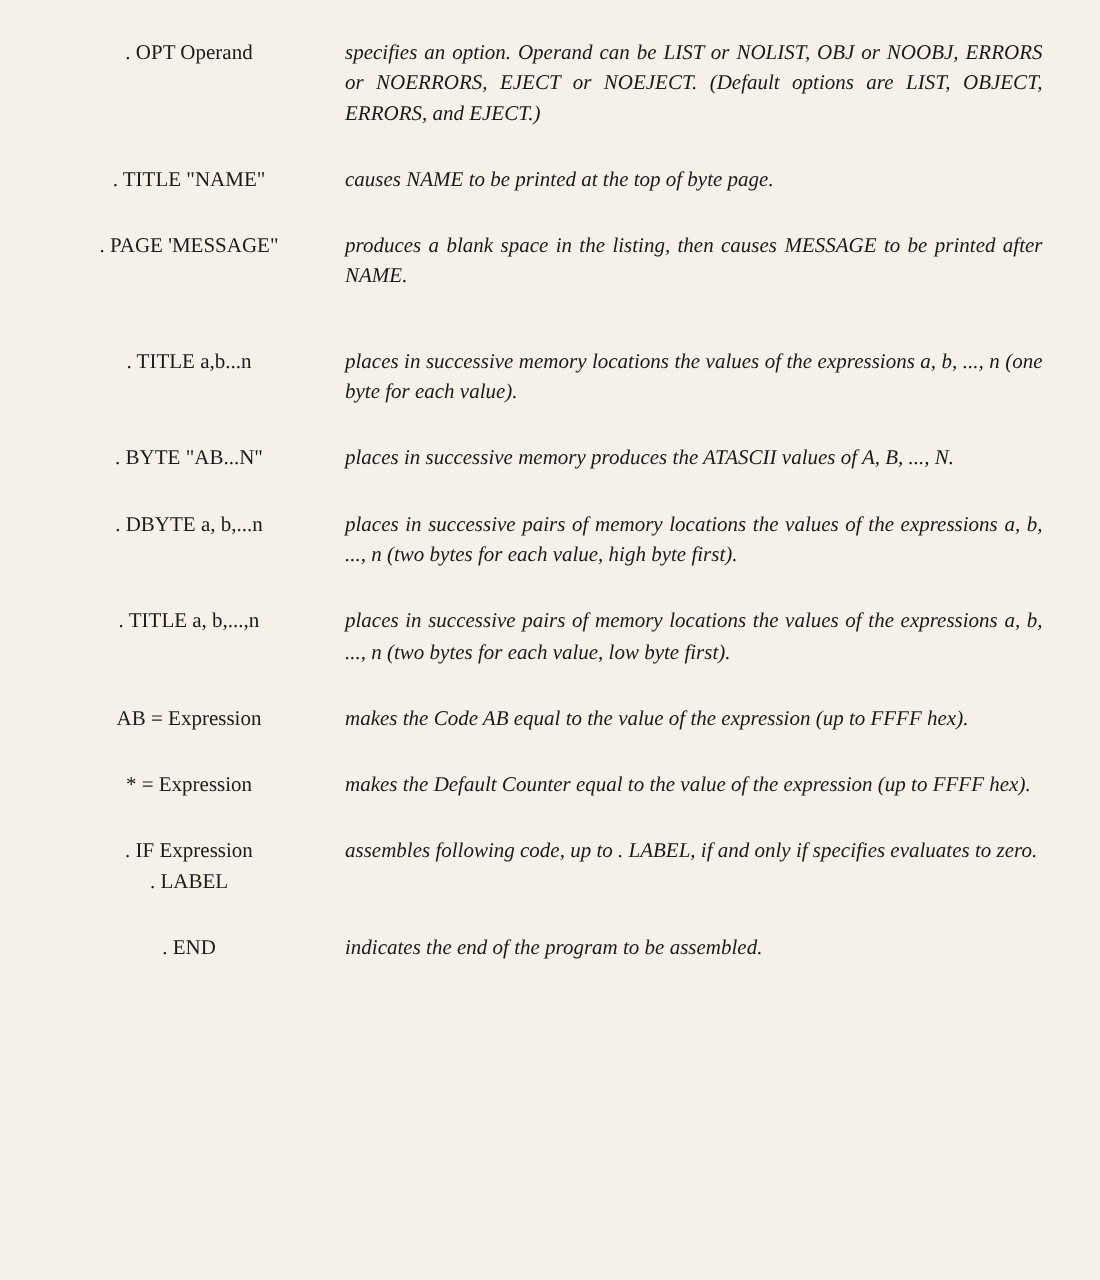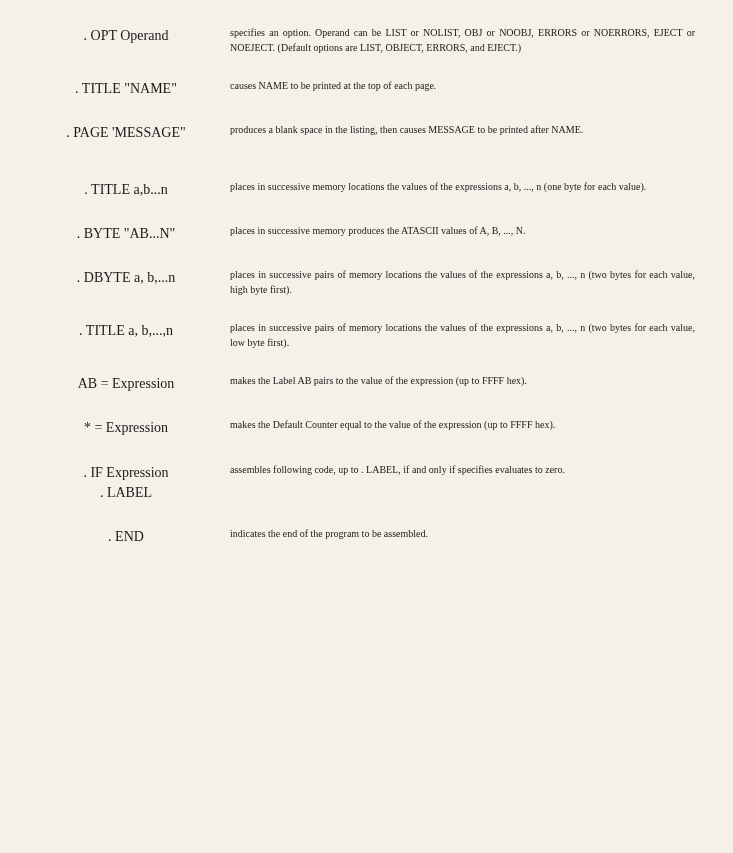--- a/index.html
+++ b/index.html
@@ -38,42 +38,43 @@
       min-width: 160px;
       padding-right: 16px;
       font-family: "Courier New", Courier, monospace;
       font-size: 13.5px;
       white-space: nowrap;
       text-align: center;
     }
 
     .col-description {
       text-align: justify;
-      font-size: 10px;
+      font-size: 14px;
+      font-style: italic;
     }
 
     .row-sep {
       height: 4px;
     }
   </style>
 </head>
 <body>
 
 <table class="doc-table">
   <tbody id="table-body">
   <tr>
         <td class="col-directive" style="font-family: &quot;Times New Roman&quot;, Times, serif; font-size: 14px;">. OPT Operand</td>
         <td class="col-description">specifies an option. Operand can be LIST or NOLIST, OBJ or NOOBJ, ERRORS or NOERRORS, EJECT or NOEJECT. (Default options are LIST, OBJECT, ERRORS, and EJECT.)</td>
       </tr>
       <tr class="row-sep">
         <td colspan="2"></td>
       </tr>
       <tr>
         <td class="col-directive" style="font-family: &quot;Times New Roman&quot;, Times, serif; font-size: 14px;">. TITLE "NAME"</td>
-        <td class="col-description">causes NAME to be printed at the top of each page.</td>
+        <td class="col-description">causes NAME to be printed at the top of byte page.</td>
       </tr>
       <tr class="row-sep">
         <td colspan="2"></td>
       </tr>
       <tr>
         <td class="col-directive" style="font-family: &quot;Times New Roman&quot;, Times, serif; font-size: 14px;">. PAGE 'MESSAGE"</td>
         <td class="col-description">produces a blank space in the listing, then causes MESSAGE to be printed after NAME.</td>
       </tr>
       <tr class="row-sep">
         <td colspan="2"></td>
@@ -104,21 +105,21 @@
       </tr>
       <tr>
         <td class="col-directive" style="font-family: &quot;Times New Roman&quot;, Times, serif; font-size: 14px;">. TITLE a, b,...,n</td>
         <td class="col-description">places in successive pairs of memory locations the values of the expressions a, b, ..., n (two bytes for each value, low byte first).</td>
       </tr>
       <tr class="row-sep">
         <td colspan="2"></td>
       </tr>
       <tr>
         <td class="col-directive" style="font-family: &quot;Times New Roman&quot;, Times, serif; font-size: 14px;">AB = Expression</td>
-        <td class="col-description">makes the Label AB pairs to the value of the expression (up to FFFF hex).</td>
+        <td class="col-description">makes the Code AB equal to the value of the expression (up to FFFF hex).</td>
       </tr>
       <tr class="row-sep">
         <td colspan="2"></td>
       </tr>
       <tr>
         <td class="col-directive" style="font-family: &quot;Times New Roman&quot;, Times, serif; font-size: 14px;">* = Expression</td>
         <td class="col-description">makes the Default Counter equal to the value of the expression (up to FFFF hex).</td>
       </tr>
       <tr class="row-sep">
         <td colspan="2"></td>

